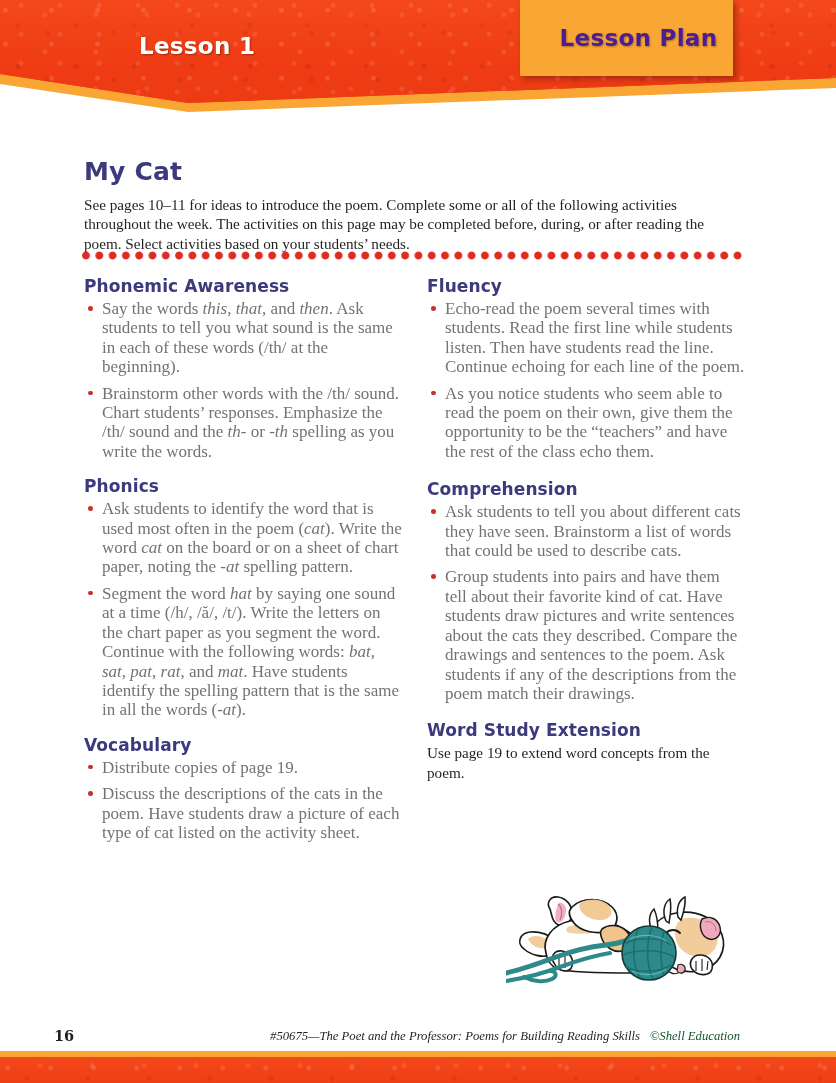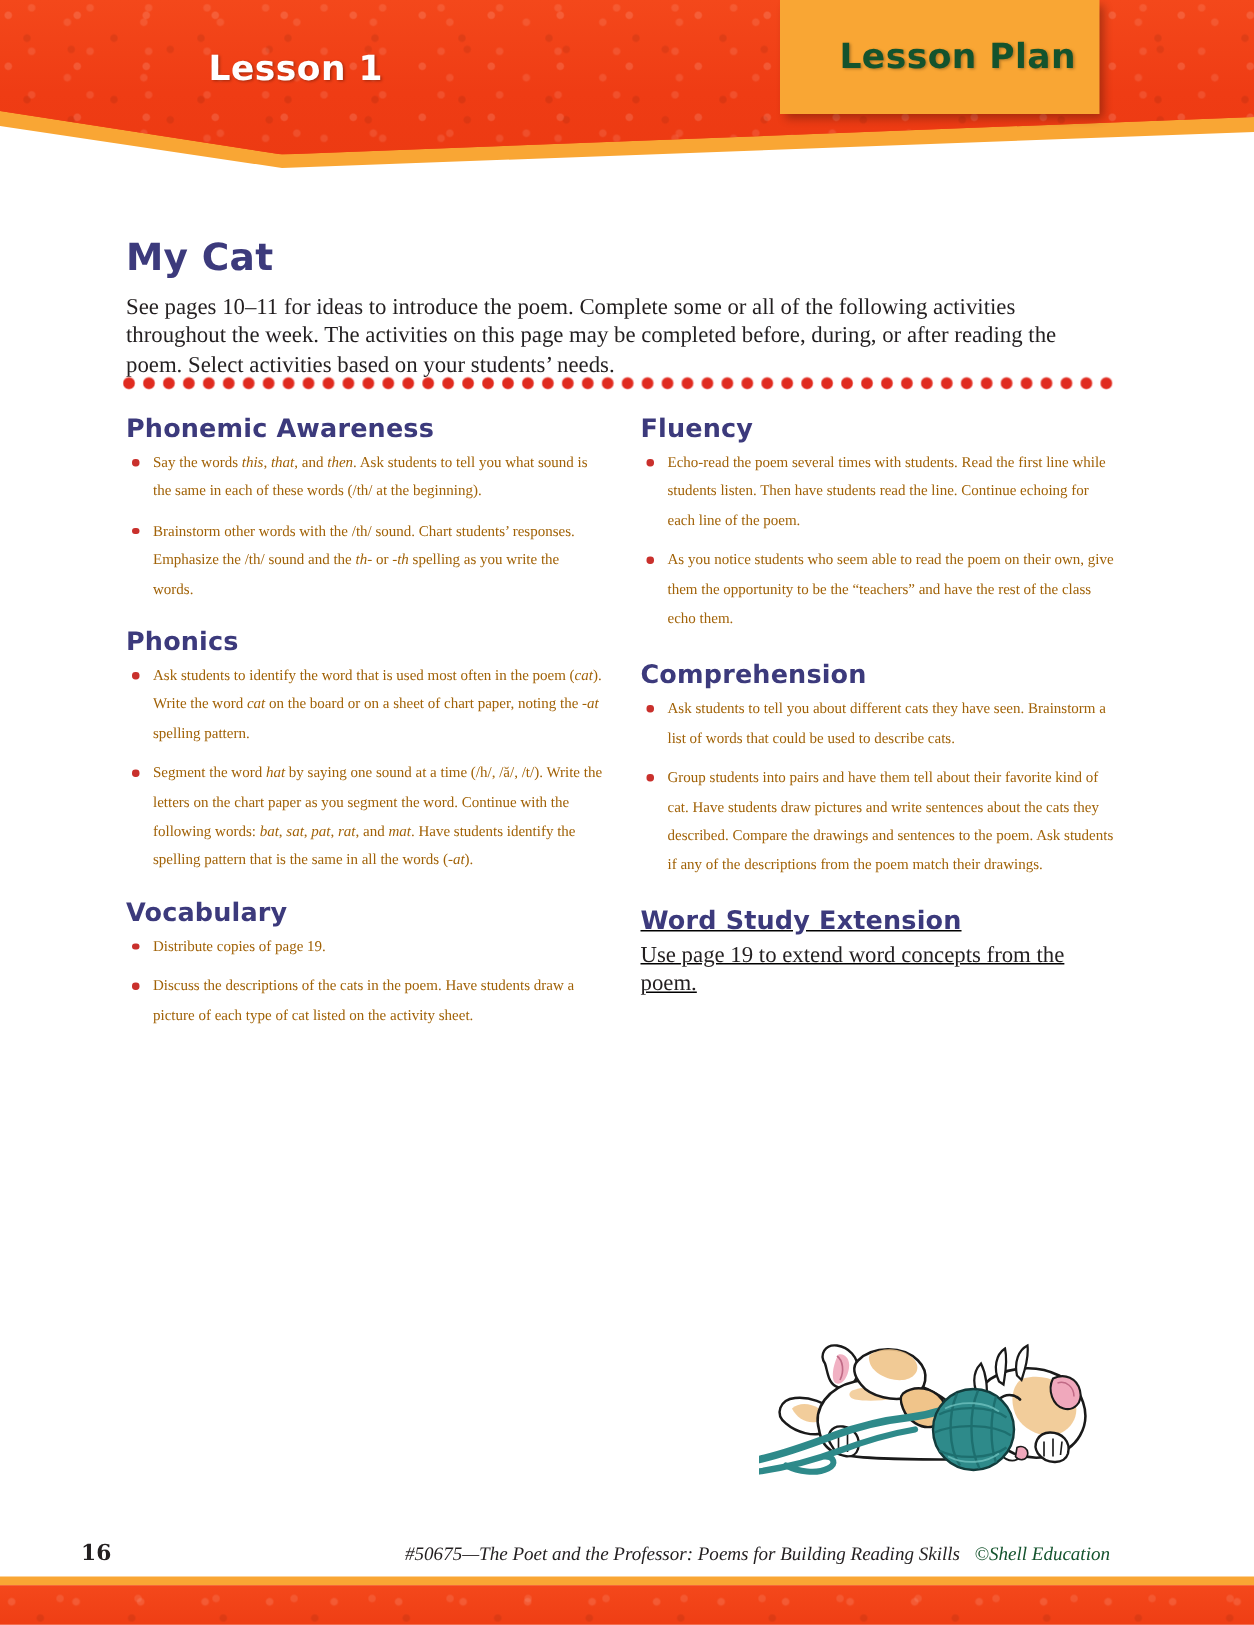--- a/index.html
+++ b/index.html
@@ -51,21 +51,21 @@
     width: 213px; height: 76px;
     background: #f9a634;
     box-shadow: 3px 3px 6px rgba(0,0,0,.30);
   }
   .hdr-tab-label {
     position: absolute;
     left: 0; top: 0;
     width: 237px;
     text-align: center;
     line-height: 76px;
-    color: #14532d;
+    color: #4c1d95;
     font-family: "DejaVu Sans", sans-serif;
     font-weight: bold;
     font-size: 23px;
     letter-spacing: .3px;
     text-shadow: 1px 1px 2px rgba(0,0,0,.30);
   }
   .hdr-lesson-label {
     position: absolute;
     left: 139px; top: 33px;
     color: #ffffff;
@@ -129,23 +129,23 @@
   }
   ul.bullets {
     list-style: none;
     margin: 0;
     padding: 0;
   }
   ul.bullets > li {
     position: relative;
     padding-left: 18px;
     margin-bottom: 7px;
-    font-size: 10px;
+    font-size: 17px;
     line-height: 19.4px;
-    color: #a16207;
+    color: #737373;
   }
   ul.bullets > li:last-child { margin-bottom: 0; }
   ul.bullets > li .bullet-dot {
     position: absolute;
     left: 4px; top: 7px;
     width: 4.6px; height: 4.6px;
     border-radius: 50%;
     background: #c9302c;
   }
   p.section-para {
@@ -272,21 +272,21 @@
     </div>
 
     <div class="section" style="margin-top:18px;">
       <h2 class="section-heading">Comprehension</h2>
       <ul class="bullets">
         <li><span class="bullet-dot"></span><span>Ask students to tell you about different cats they have seen.  Brainstorm a list of words that could be used to describe cats.</span></li>
         <li><span class="bullet-dot"></span><span>Group students into pairs and have them tell about their favorite kind of cat.  Have students draw pictures and write sentences about the cats they described.  Compare the drawings and sentences to the poem.  Ask students if any of the descriptions from the poem match their drawings.</span></li>
       </ul>
     </div>
 
-    <div class="section" style="margin-top:17px;text-decoration:underline;">
+    <div class="section" style="margin-top:17px;">
       <h2 class="section-heading">Word Study Extension</h2>
       <p class="section-para">Use page 19 to extend word concepts from the poem.</p>
     </div>
 
   </div>
 
   <div id="cat-illustration">
     <svg viewBox="0 0 250 120" width="250" height="120" xmlns="http://www.w3.org/2000/svg">
 
       <g>

